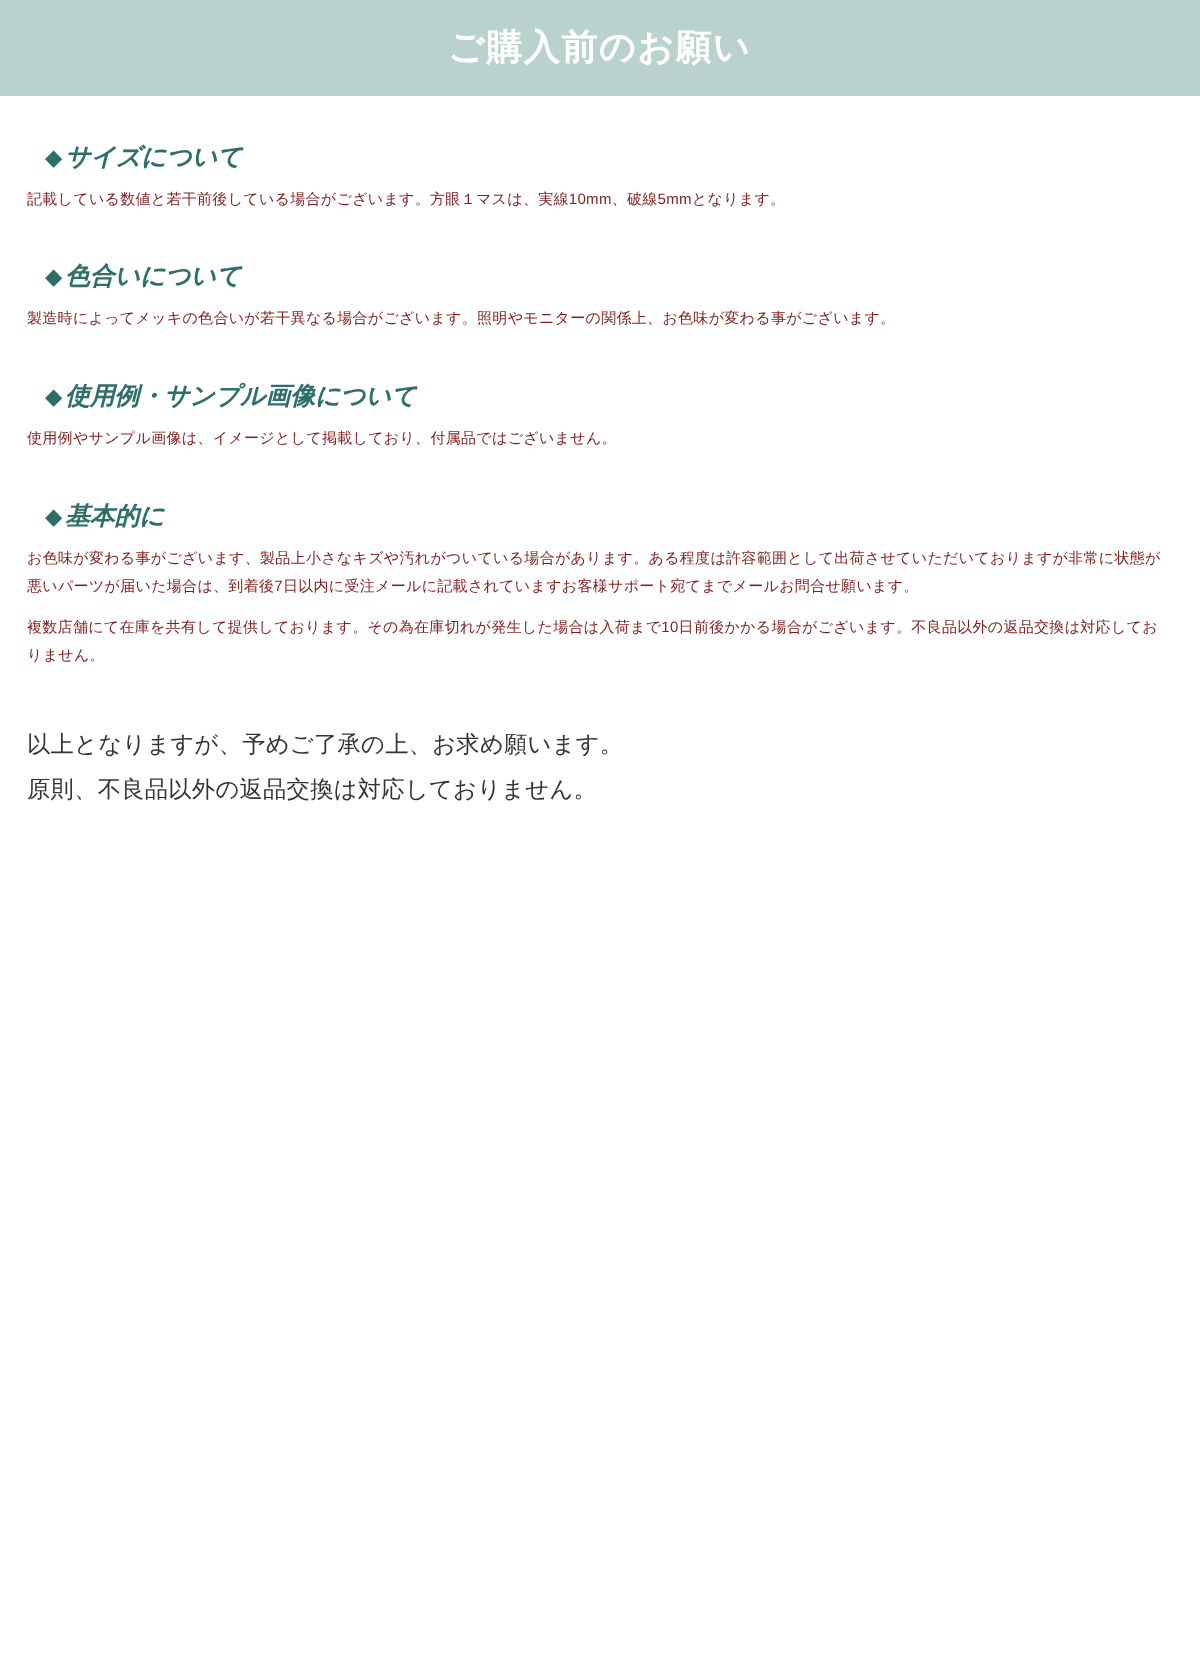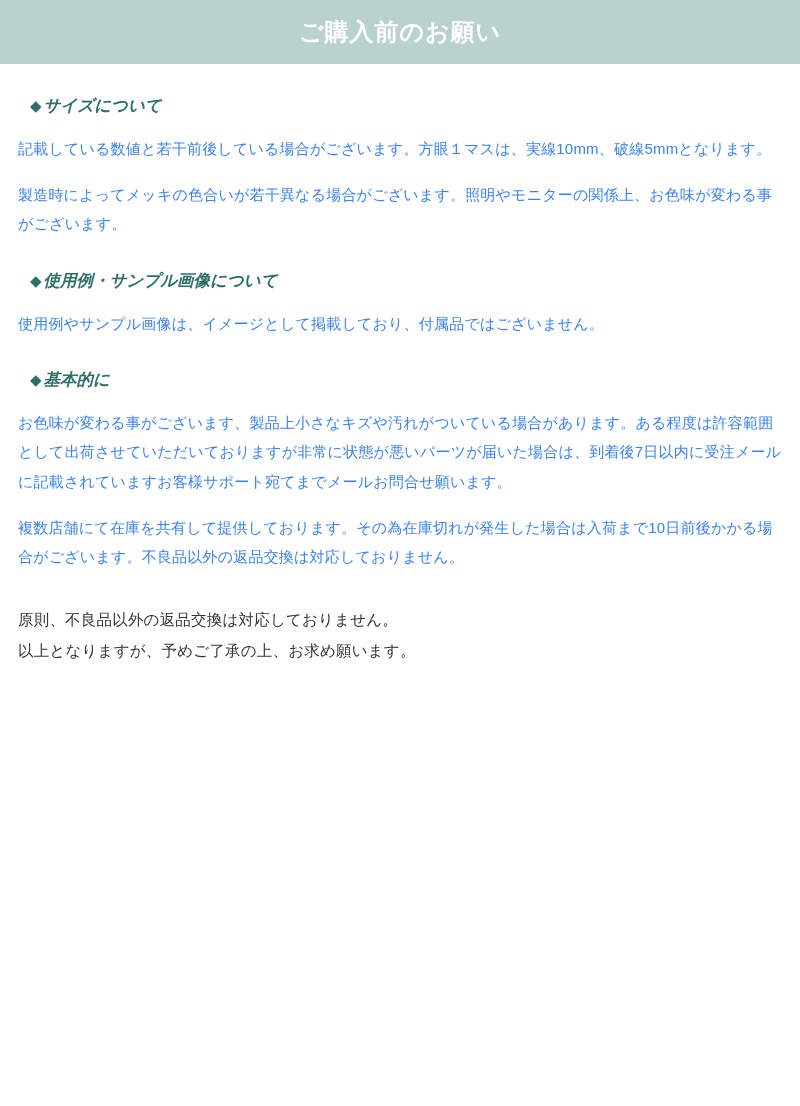--- a/index.html
+++ b/index.html
@@ -44,24 +44,24 @@
     line-height: 1.4;
     font-style: italic;
   }
   .section-heading .diamond {
     display: inline-block;
     margin-right: 2px;
     font-size: 15px;
     line-height: 1;
   }
   .section-body {
-    font-size: 15px;
+    font-size: 10px;
     line-height: 1.95;
-    color: #3b82f6;
-    margin: 17px 0 0 0;
+    color: #7f1d1d;
+    margin: 7px 0 0 0;
     letter-spacing: 0.2px;
   }
   .section-body p {
     margin: 0;
   }
   .footer-note {
     font-size: 15.5px;
     line-height: 1.95;
     color: #333333;
     margin: 34px 0 0 0;
@@ -81,20 +81,21 @@
   <div class="content">
 
     <div class="section">
       <div class="section-heading"><span class="diamond">◆</span><span>サイズについて</span></div>
       <div class="section-body">
         <p>記載している数値と若干前後している場合がございます。方眼１マスは、実線10mm、破線5mmとなります。</p>
       </div>
     </div>
 
     <div class="section">
+      <div class="section-heading"><span class="diamond">◆</span><span>色合いについて</span></div>
       <div class="section-body">
         <p>製造時によってメッキの色合いが若干異なる場合がございます。照明やモニターの関係上、お色味が変わる事がございます。</p>
       </div>
     </div>
 
     <div class="section">
       <div class="section-heading"><span class="diamond">◆</span><span>使用例・サンプル画像について</span></div>
       <div class="section-body">
         <p>使用例やサンプル画像は、イメージとして掲載しており、付属品ではございません。</p>
       </div>
@@ -108,18 +109,18 @@
     </div>
 
     <div class="section">
       <div class="section-body">
         <p>複数店舗にて在庫を共有して提供しております。その為在庫切れが発生した場合は入荷まで10日前後かかる場合がございます。不良品以外の返品交換は対応しておりません。</p>
       </div>
     </div>
 
 
     <div class="footer-note">
+      <p>以上となりますが、予めご了承の上、お求め願います。</p>
       <p>原則、不良品以外の返品交換は対応しておりません。</p>
-      <p>以上となりますが、予めご了承の上、お求め願います。</p>
     </div>
 
   </div>
 </div>
 
 </body></html>

